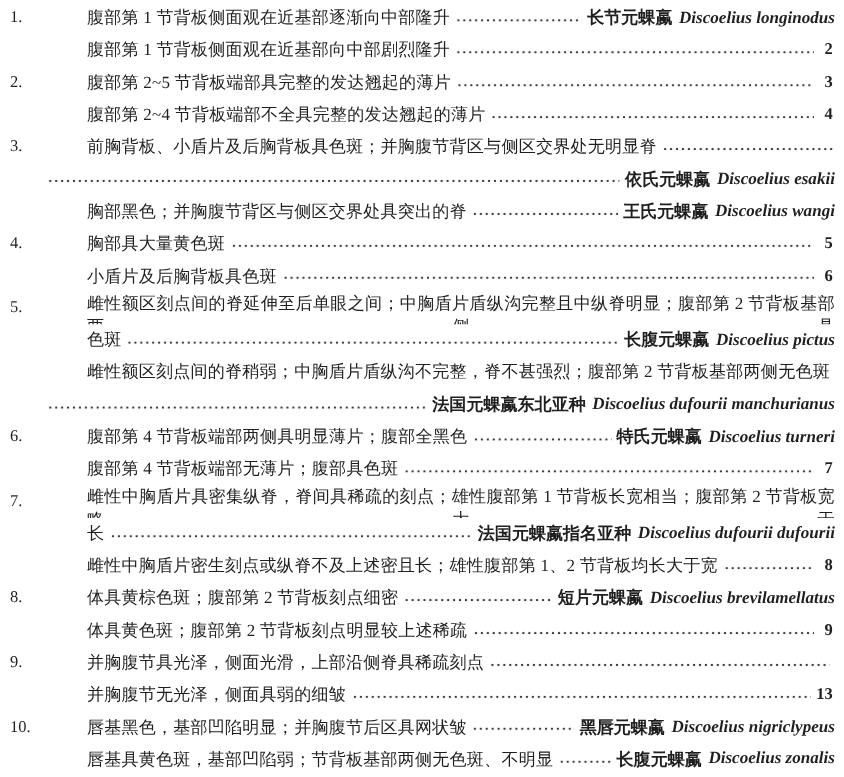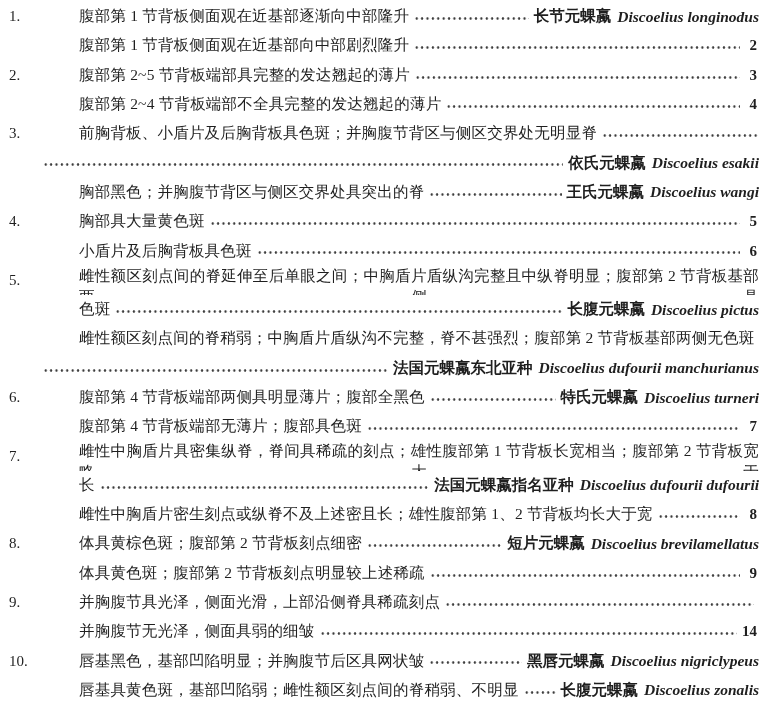--- a/index.html
+++ b/index.html
@@ -240,36 +240,36 @@
   <div class="line">
     <span class="prefix">9.</span>
     <span class="text">并胸腹节具光泽，侧面光滑，上部沿侧脊具稀疏刻点</span>
     <span class="leader"></span>
   </div>
 
   <div class="line">
     <span class="prefix"></span>
     <span class="text">并胸腹节无光泽，侧面具弱的细皱</span>
     <span class="leader"></span>
-    <span class="ref">14</span>
+    <span class="ref">13</span>
   </div>
 
   <div class="line">
     <span class="prefix">10.</span>
     <span class="text">唇基黑色，基部凹陷明显；并胸腹节后区具网状皱</span>
     <span class="leader"></span>
     <span class="species">
       <span class="cn">黑唇元蜾蠃</span>
       <span class="latin">Discoelius nigriclypeus</span>
     </span>
   </div>
 
   <div class="line">
     <span class="prefix"></span>
-    <span class="text">唇基具黄色斑，基部凹陷弱；雌性额区刻点间的脊稍弱、不明显</span>
+    <span class="text">唇基具黄色斑，基部凹陷弱；节背板基部两侧无色斑、不明显</span>
     <span class="leader"></span>
     <span class="species">
       <span class="cn">长腹元蜾蠃</span>
       <span class="latin">Discoelius zonalis</span>
     </span>
   </div>
 
 </div>
 
 </body></html>

